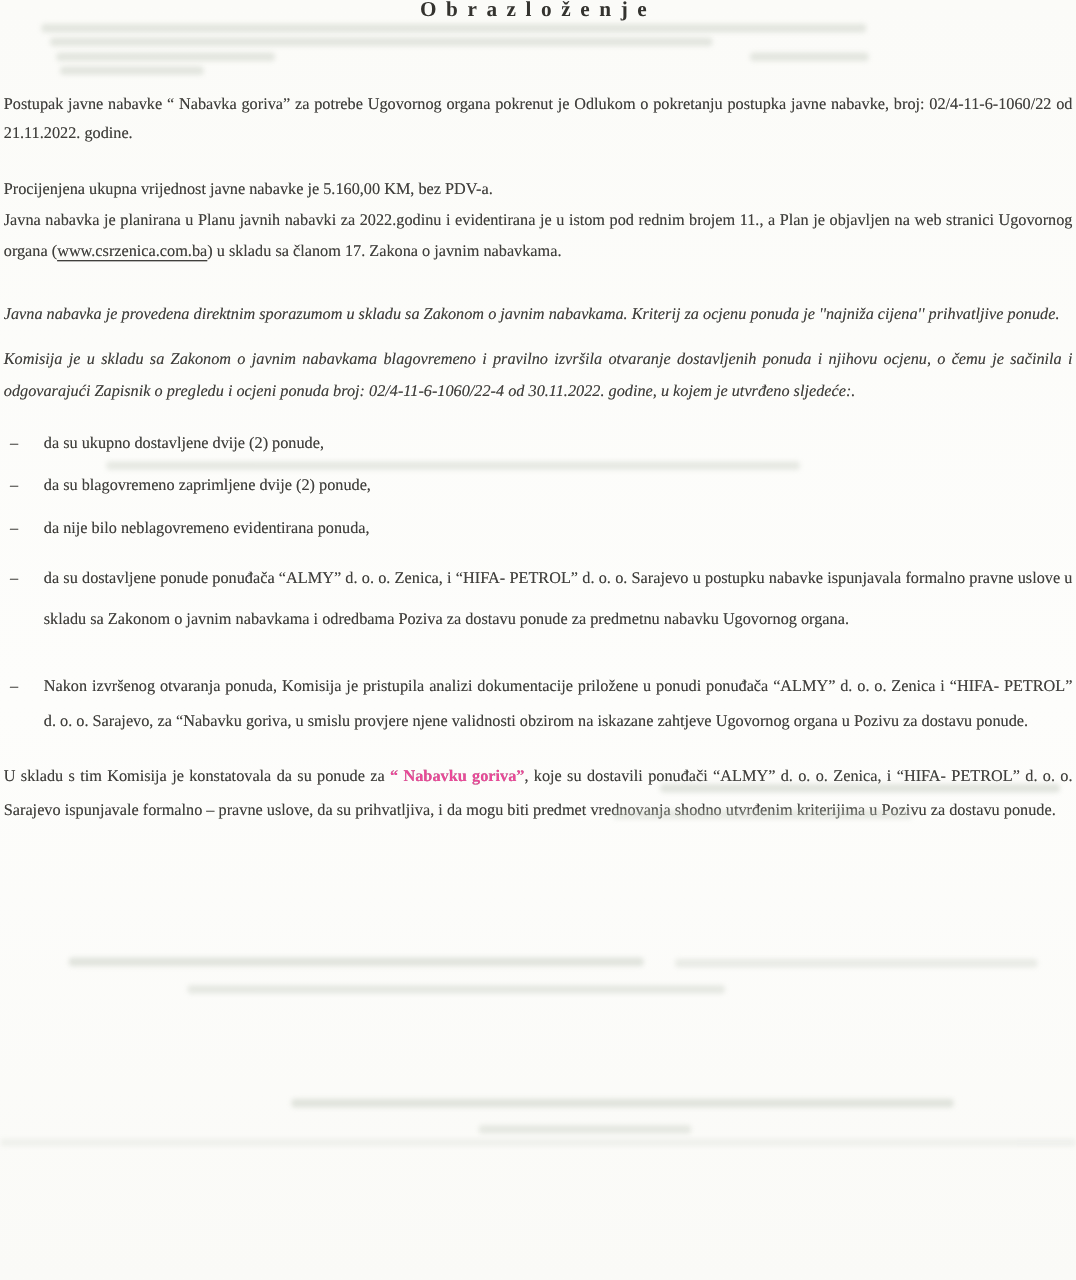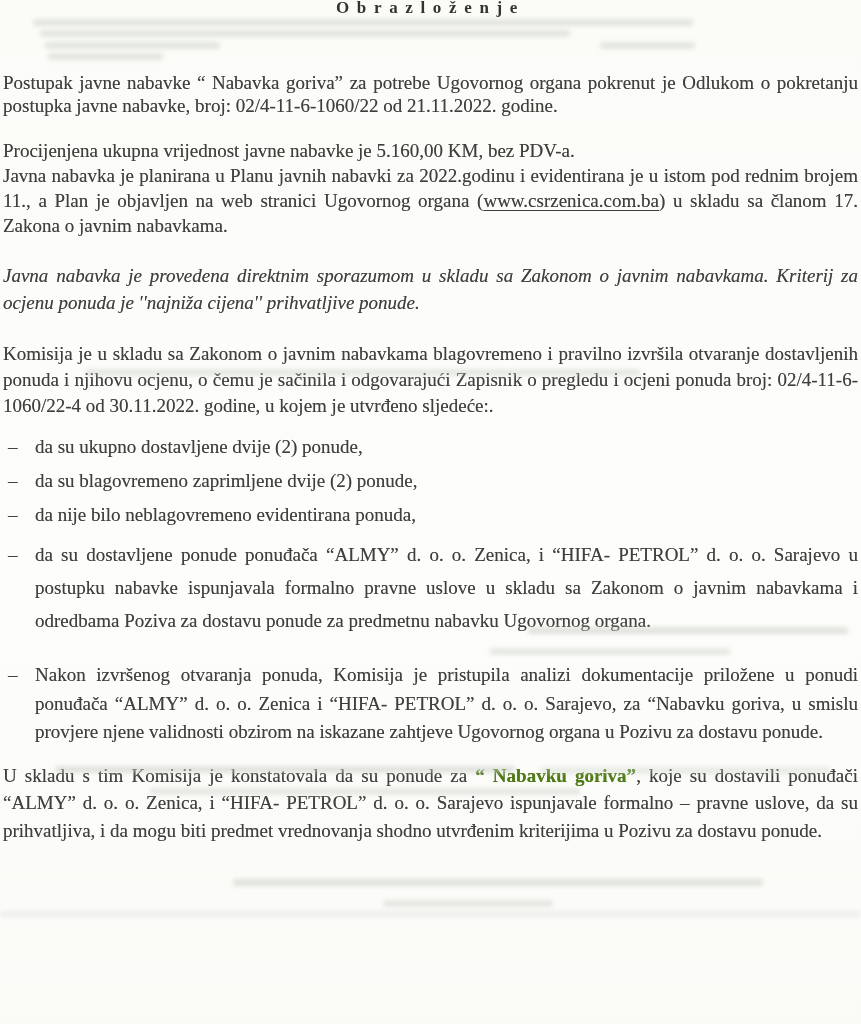--- a/index.html
+++ b/index.html
@@ -22,50 +22,50 @@
   }
   .title {
     margin: -2px 0 0 0;
     text-align: center;
     font-size: 17px;
     font-weight: bold;
     letter-spacing: 0.45em;
     color: #34332f;
   }
   p, li { 
-    font-size: 19px;
+    font-size: 13px;
     text-align: justify;
     margin: 0;
     text-shadow: 0 0 0.5px rgba(64,63,60,0.55);
   }
   .p1   { margin-top: 53px; line-height: 23px; }
   .blk2 { margin-top: 21px; line-height: 25px; }
   .blk3 { margin-top: 25px; line-height: 26.5px; font-style: italic; }
   .p6   { margin-top: 17px; line-height: 28.5px; }
-  .p7   { margin-top: 25px;  line-height: 26px; }
+  .p7   { margin-top: 9px;  line-height: 26px; font-style: italic; }
   ul.findings {
     list-style: none;
     margin: 17px 0 0 0;
     padding: 0;
   }
   ul.findings li {
     display: flex;
     line-height: 22px;
     margin-bottom: 12px;
   }
   ul.findings li .marker {
     flex: 0 0 32px;
     padding-left: 5px;
     box-sizing: border-box;
   }
   ul.findings li .li-text { flex: 1 1 auto; text-align: justify; }
   ul.findings li:nth-child(4) { line-height: 33px; margin-bottom: 0; }
   ul.findings li:nth-child(5) { line-height: 28.5px; margin-top: 24px; margin-bottom: 0; }
   .p8 { margin-top: 15px; line-height: 27.5px; }
-  .p8 b { color: #4d7c0f; }
+  .p8 b { color: #ec4899; }
   .doc-link {
     text-decoration: underline;
     text-underline-offset: 3px;
     color: inherit;
   }
   
   .ghost {
     position: absolute;
     height: 7px;
     background: #c6ccc1;

